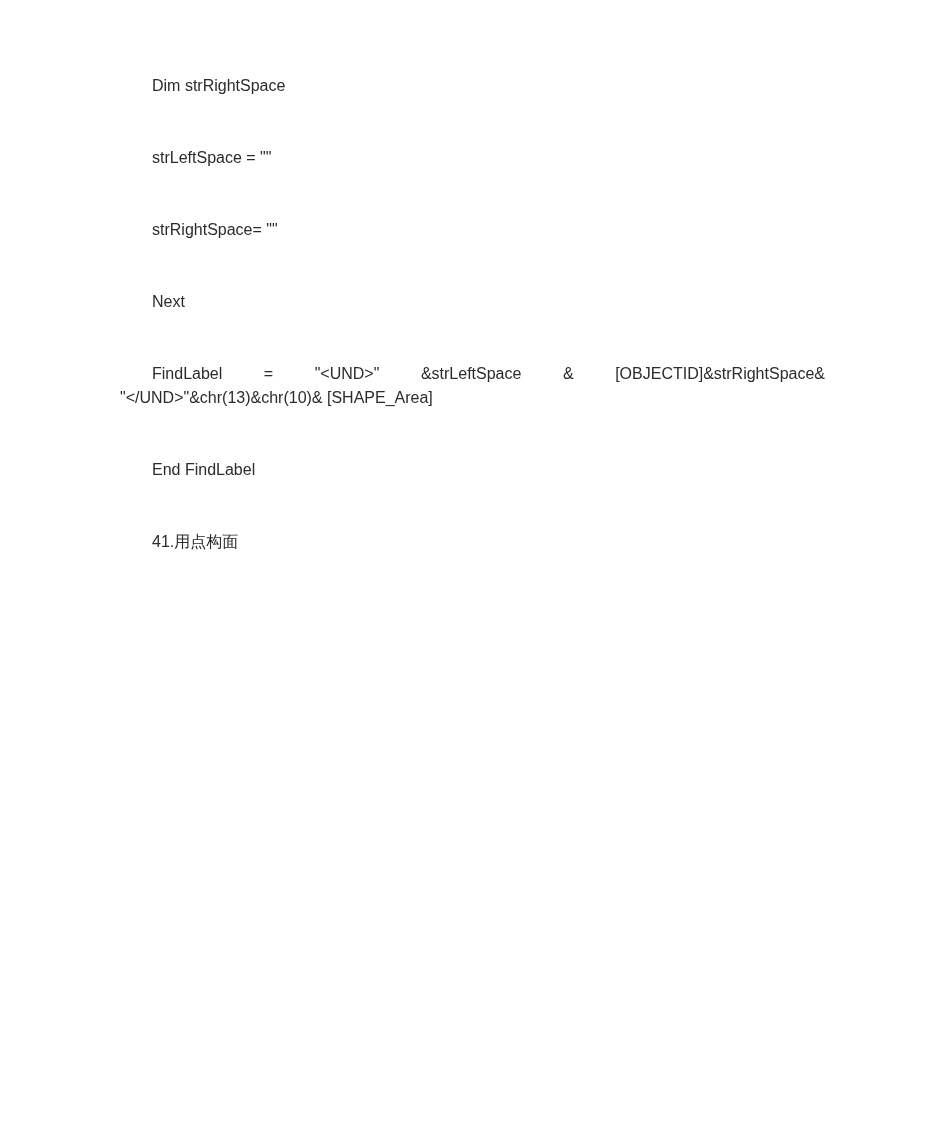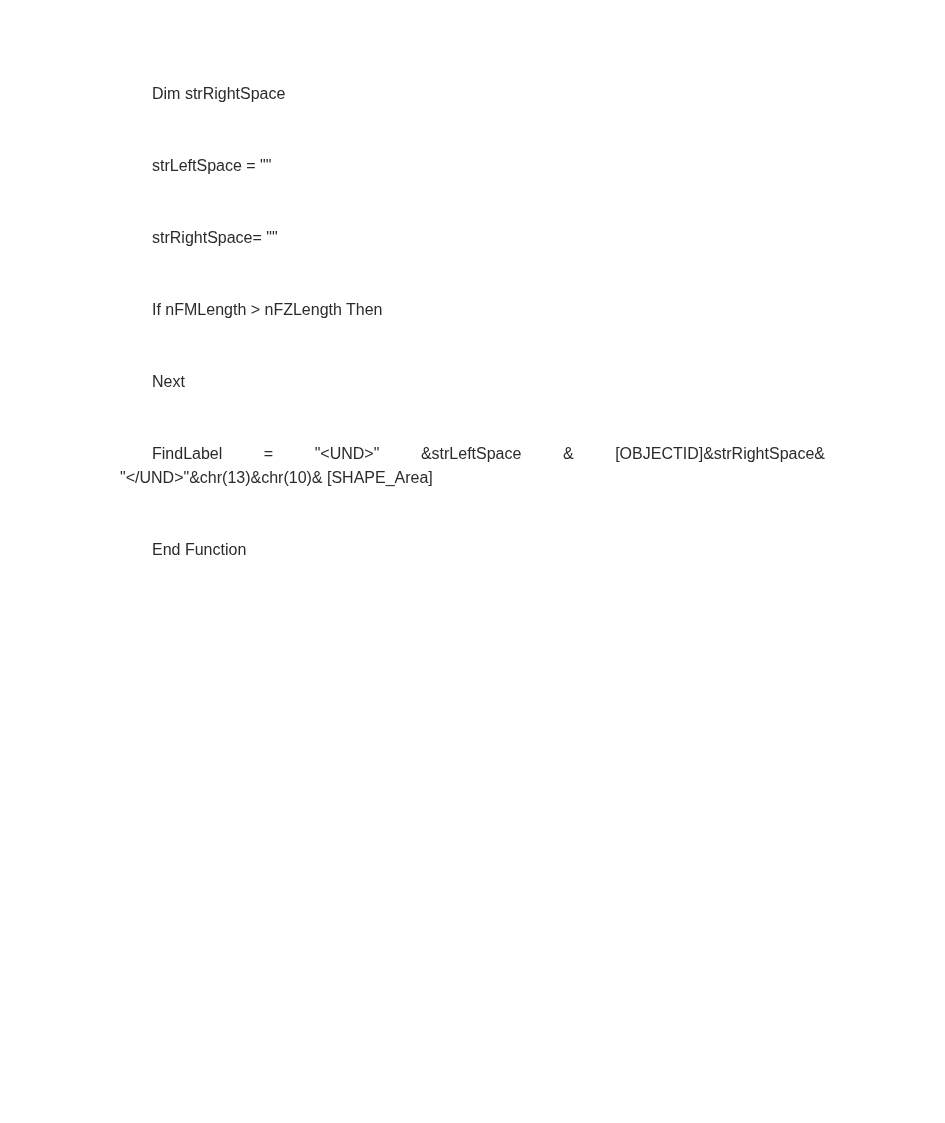--- a/index.html
+++ b/index.html
@@ -13,21 +13,20 @@
       background: #ffffff;
       font-family: "Microsoft YaHei", "Segoe UI", Arial, sans-serif;
       font-size: 16px;
       color: #2b2b2b;
       line-height: 1.5;
       padding: 74px 120px 50px 120px;
     }
     .content {
       text-align: justify;
       text-justify: inter-ideograph;
-      margin-top: 8px;
     }
     .line {
       margin-bottom: 48px;
       text-indent: 2em;
     }
     .line.first {
       text-indent: 2em;
     }
     .wrapped-line {
       margin-bottom: 48px;
@@ -43,20 +42,20 @@
       text-indent: 0;
     }
   </style>
 </head>
 <body>
 
 <div class="content">
   <p class="line first">Dim strRightSpace</p>
   <p class="line">strLeftSpace     = ""</p>
   <p class="line">strRightSpace= ""</p>
-  <p class="line">If nFMLength &gt; nFZLength Then</p>
   <p class="line">Next</p>
   <div class="wrapped-line">
     <span class="first-segment">FindLabel   =   "&lt;UND&gt;"      &amp;strLeftSpace   &amp;   [OBJECTID]&amp;strRightSpace&amp;</span>
     <span class="second-segment">"&lt;/UND&gt;"&amp;chr(13)&amp;chr(10)&amp;     [SHAPE_Area]</span>
   </div>
-  <p class="line">End Function</p>
+  <p class="line">End FindLabel</p>
+  <p class="line">41.用点构面</p>
 </div>
 
 </body></html>

